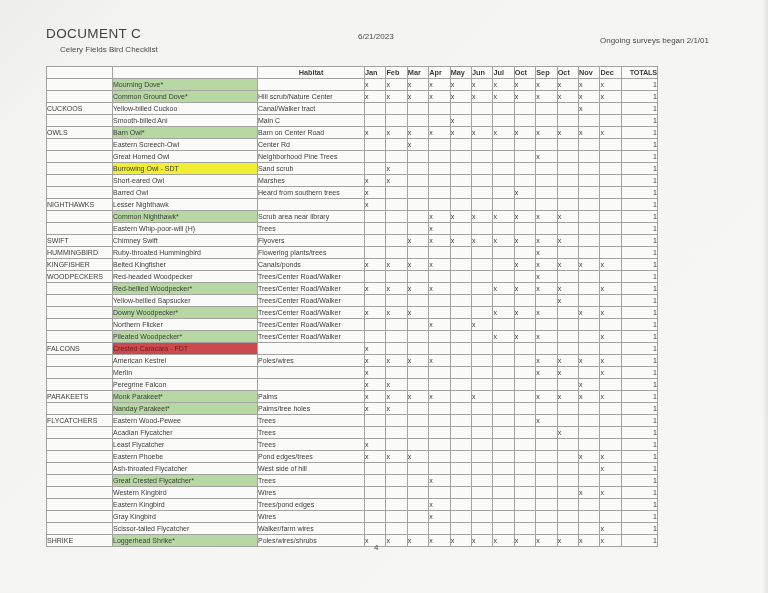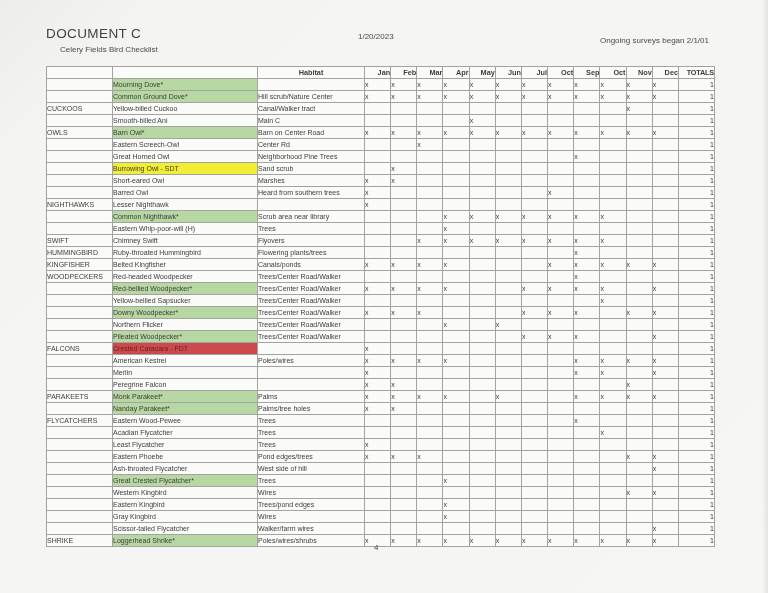--- a/index.html
+++ b/index.html
@@ -30,54 +30,54 @@
   .doc-note{
     position:absolute;left:600px;top:36px;
     font-size:8px;color:#4a4a4a;
   }
   .page-number{
     position:absolute;left:374px;top:543px;
     font-size:8px;color:#4a4a4a;
   }
   table.checklist{
     position:absolute;left:46px;top:66px;
-    width:669px;height:458px;
+    width:612px;height:458px;
     border-collapse:collapse;table-layout:fixed;
     font-size:7px;color:#3c3c3c;
     background:#fbfbf9;
     border:1.2px solid #6e6e6e;
   }
   table.checklist th, table.checklist td{
     border:0.8px solid #a3a3a1;
     white-space:nowrap;overflow:hidden;
     vertical-align:middle;
     padding:0;
     height:11px;
   }
   thead th{border-bottom:1px solid #707070;font-weight:bold;font-size:7.3px;}
   .c-group{width:66px;text-align:left;padding-left:2px;}
   .c-name{width:145px;text-align:left;padding-left:2px;}
   .c-habitat{width:107px;text-align:left;padding-left:2px;}
   .c-month{text-align:left;padding-left:4px;}
-  thead .c-month{text-align:right;padding-left:0;}
+  thead .c-month{text-align:left;padding-left:0;}
   thead .c-habitat{text-align:center;padding-left:0;}
   .c-total{width:36px;text-align:right;padding-right:1px;}
   thead .c-total{text-align:right;padding-left:1px;letter-spacing:-0.2px;}
   .edge-shadow{
     position:absolute;right:0;top:0;width:6px;height:593px;
     background:linear-gradient(to right, rgba(0,0,0,0), rgba(0,0,0,0.08));
   }
 </style>
 </head>
 <body>
 
 <div class="paper">
   <div class="doc-title">DOCUMENT C</div>
   <div class="doc-subtitle">Celery Fields Bird Checklist</div>
-  <div class="doc-date">1/20/2023</div>
+  <div class="doc-date">6/21/2023</div>
   <div class="doc-note">Ongoing surveys began 2/1/01</div>
 
   <table class="checklist">
     <colgroup>
       <col style="width:66px">
         <col style="width:145px">
         <col style="width:107px">
       <col span="12">
         <col style="width:36px">
     </colgroup>

